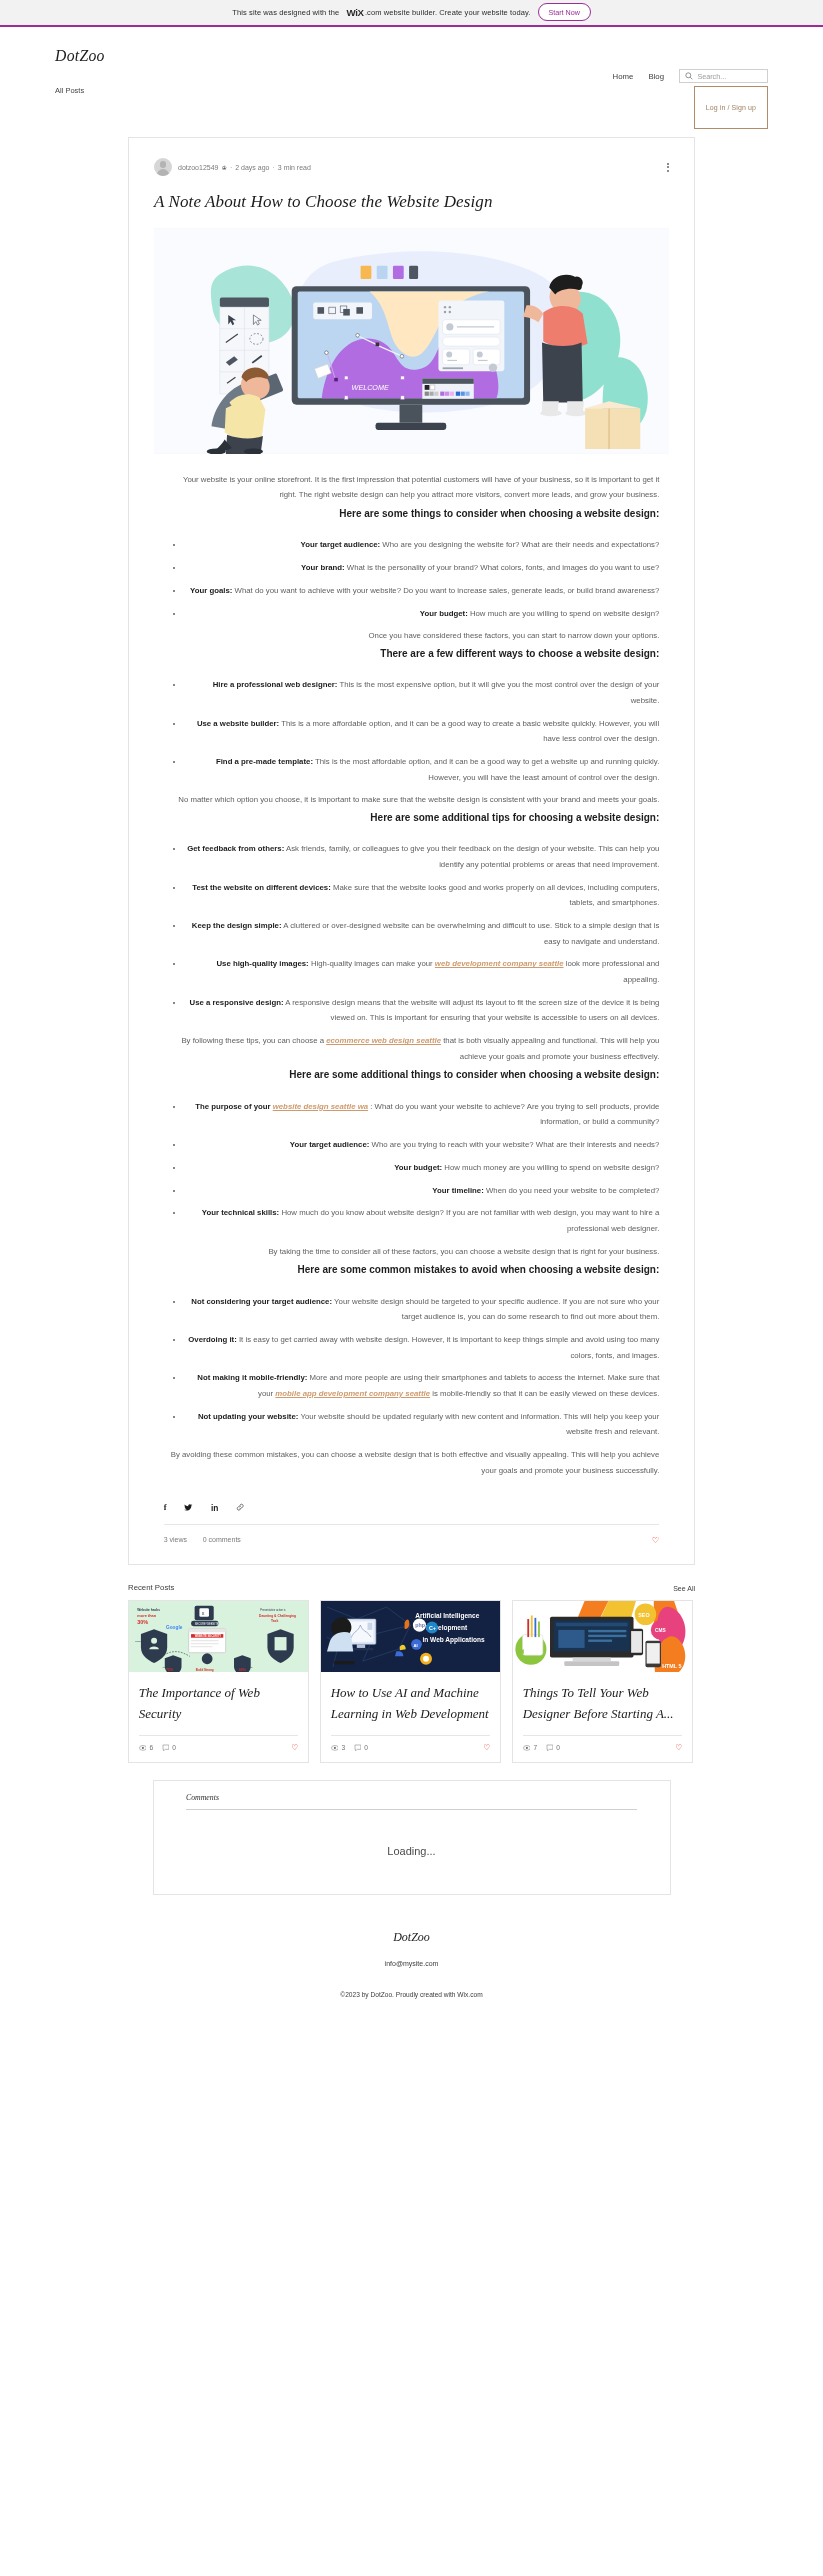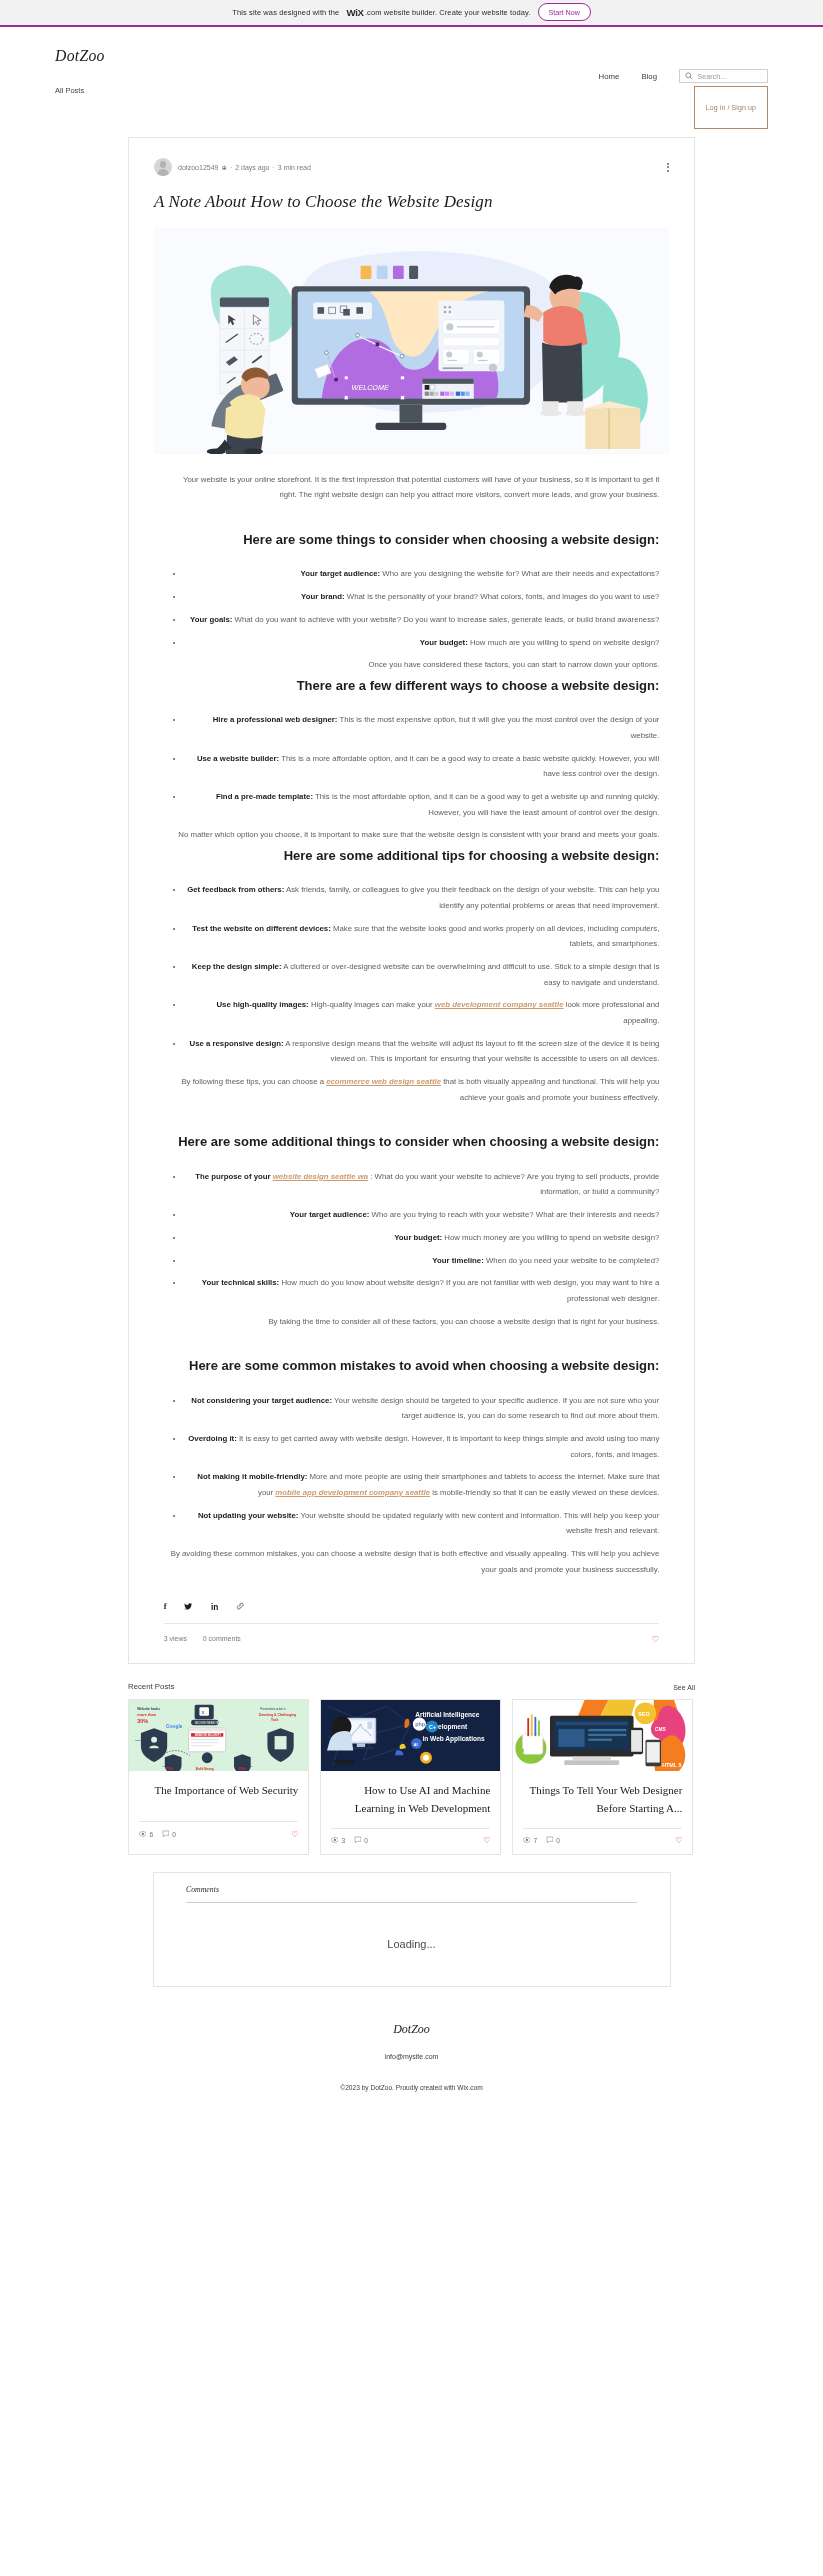--- a/index.html
+++ b/index.html
@@ -46,21 +46,21 @@
     padding: 0 55px 0 55px;
     background:#fff;
   }
   .logo {
     font-family: "Liberation Serif", serif;
     font-style: italic;
     font-size: 15.7px;
     letter-spacing: 0.3px;
     color: #1c1c1c;
   }
-  .nav-right { margin-left:auto; display:flex; align-items:center; gap: 22px; margin-top: 40px; }
+  .nav-right { margin-left:auto; display:flex; align-items:center; gap: 15px; margin-top: 40px; }
   .nav-link { font-size: 7.8px; color: #3d3d3d; text-decoration:none; cursor:pointer; }
   .search-box {
     border: 0.6px solid #cfcfcf;
     height: 14px;
     width: 89px;
     display:flex; align-items:center; gap:4.2px;
     padding: 0 5.4px;
     background:#fff;
   }
   .search-box .ph { font-size: 7.2px; color: #9a9a9a; }
@@ -136,25 +136,25 @@
 
   
   .post-body { padding: 0 9.7px; text-align: right; }
   .ptext {
     font-size: 7.8px;
     line-height: 2.0;
     color: #5e5e5e;
     margin: 18px 0 0 0;
   }
   .lead-strong {
-    font-size: 13px;
+    font-size: 10px;
     line-height: 2.0;
     color: #1d1d1d;
     font-weight: bold;
-    margin: 24px 0 0 0;
+    margin: 1px 0 0 0;
   }
   .lead-strong.nogap { margin-top: 0; }
   ul.blist {
     margin: 13.3px 0 0 0;
     padding-left: 20.5px;
   }
   ul.blist li {
     font-size: 7.8px;
     line-height: 2.0;
     color: #5e5e5e;
@@ -181,25 +181,25 @@
   .recent-head { display:flex; align-items:flex-end; }
   .recent-title { font-size: 7.8px; color:#3d3d3d; }
   .see-all { margin-left:auto; font-size: 7px; color:#3d3d3d; cursor:pointer; }
   .cards { display:flex; gap: 11px; margin-top: 8.4px; }
   .rcard { width: 181px; border: 0.6px solid #e4e4e4; background:#fff; }
   .rthumb { width:100%; height: 71px; position:relative; overflow:hidden; }
   .rthumb svg { display:block; width:100%; height:100%; }
   .rbody { padding: 11px 9.7px 0 9.7px; }
   .rtitle {
     font-family:"Liberation Serif", serif;
-    font-size: 11px;
+    font-style: italic;
+    font-size: 13px;
     color:#1c1c1c;
     line-height: 1.55;
     min-height: 28px;
-    text-align: right;
   }
   .rline { border-top:0.6px solid #e6e6e6; margin: 11px 9.7px 0 9.7px; }
   .rstats { display:flex; align-items:center; padding: 7.2px 9.7px 9.7px 9.7px; gap: 8.4px; }
   .rstat { display:flex; align-items:center; gap:3px; font-size: 6.6px; color:#6f6f6f; }
   .rheart { margin-left:auto; color:#ea4335; font-size: 7.8px; cursor:pointer; }
 
   
   .comments-box {
     width: 518px; margin: 17px auto 0 auto;
     border: 0.6px solid #e4e4e4; background:#fff;

